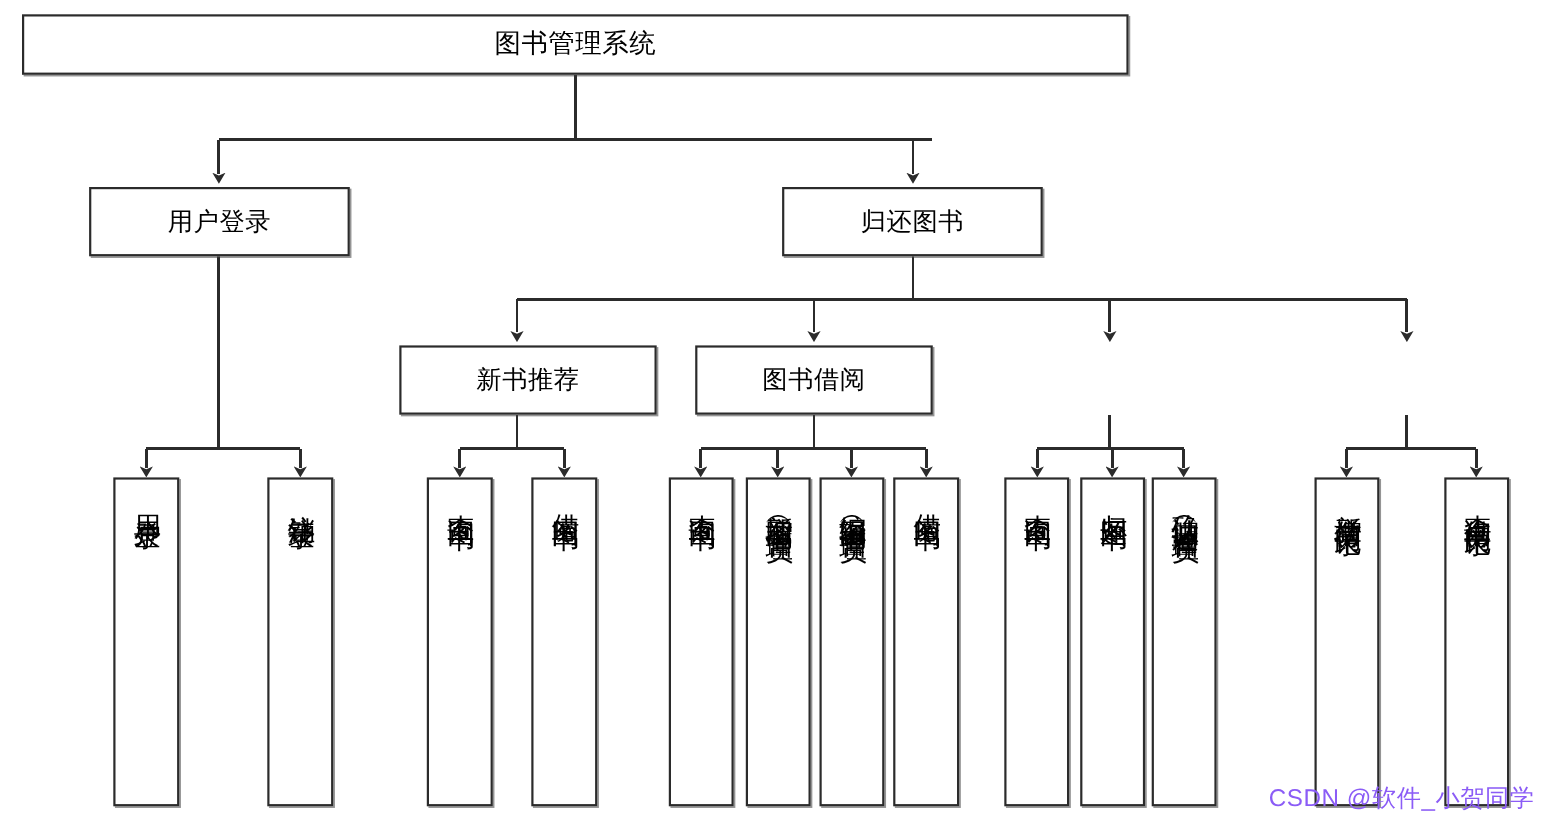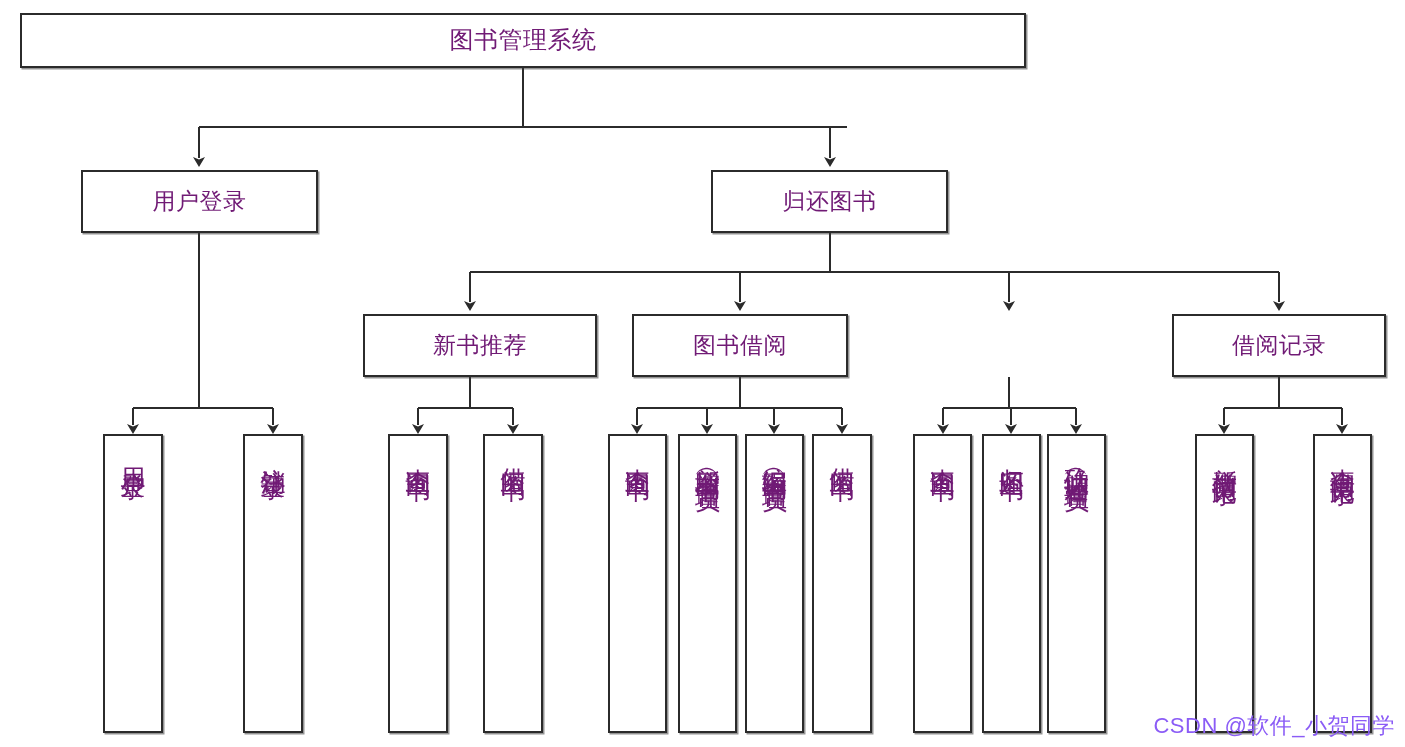--- a/index.html
+++ b/index.html
@@ -33,21 +33,21 @@
     display: flex;
     align-items: center;
     justify-content: center;
     color: #1c1c1c;
     z-index: 2;
   }
   .node .lbl {
     display: block;
     text-align: center;
     line-height: 1.12;
-    color: #701a75;
+    color: #000000;
   }
   
   .node.h .lbl {
     font-size: 23px;
     letter-spacing: 0.5px;
     writing-mode: horizontal-tb;
   }
   .node.root .lbl {
     font-size: 24px;
   }
@@ -141,23 +141,20 @@
   <div class="node h" style="left:711px; top:170px; width:237px; height:63px;">
     <span class="lbl">归还图书</span>
   </div>
 
   <div class="node h" style="left:363px; top:314px; width:234px; height:63px;">
     <span class="lbl">新书推荐</span>
   </div>
   <div class="node h" style="left:632px; top:314px; width:216px; height:63px;">
     <span class="lbl">图书借阅</span>
   </div>
-  <div class="node h" style="left:1172px; top:314px; width:214px; height:63px;">
-    <span class="lbl">借阅记录</span>
-  </div>
 
   <div class="node v" style="left:103px; top:434px; width:60px; height:299px;">
     <span class="lbl">用户登录</span>
   </div>
   <div class="node v" style="left:243px; top:434px; width:60px; height:299px;">
     <span class="lbl">注销登录</span>
   </div>
 
   <div class="node v" style="left:388px; top:434px; width:60px; height:299px;">
     <span class="lbl">查询图书</span>

